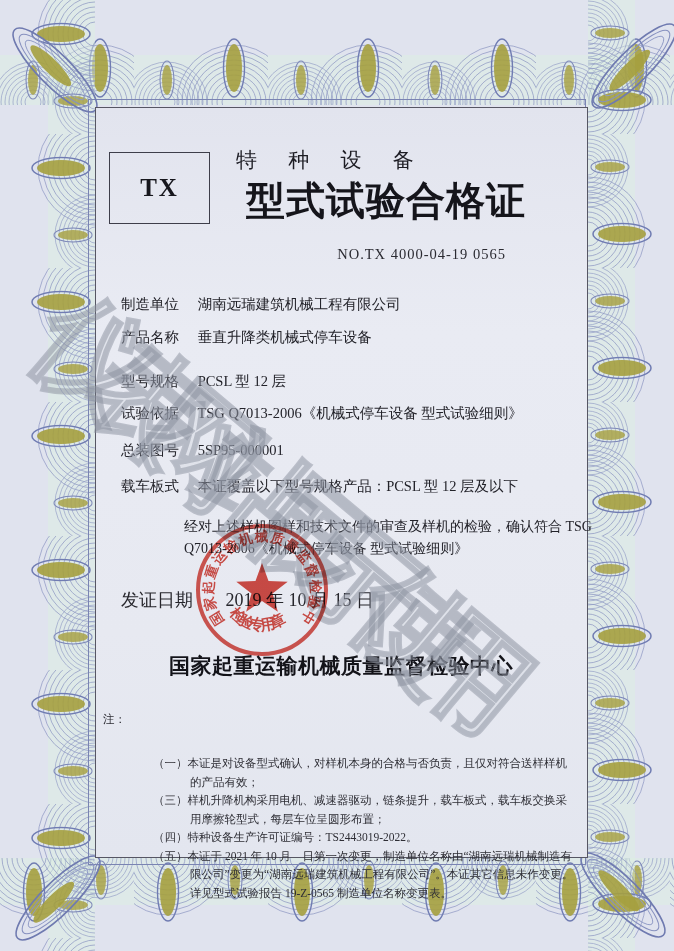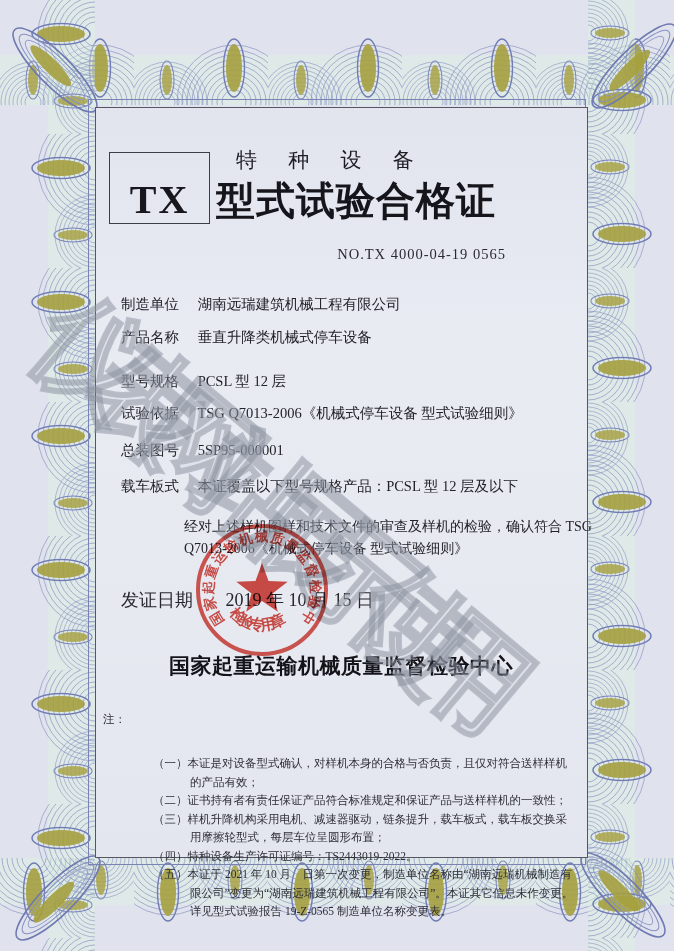--- a/index.html
+++ b/index.html
@@ -13,26 +13,26 @@
   .panel{
     position:absolute;left:95px;top:107px;width:491px;height:749px;
     background:linear-gradient(180deg,#e2e4ee 0%,#e9ebf3 30%,#e7e9f1 70%,#e3e6ef 100%);
     border:1.5px solid #565663;
     z-index:1;
   }
   .abs{position:absolute;}
   .tx-box{
     left:13px;top:44px;width:99px;height:70px;
     border:1.5px solid #3e3e4a;
-    display:flex;align-items:flex-end;justify-content:center;
-    font-size:40px;font-weight:bold;letter-spacing:2px;color:#17171d;
+    display:flex;align-items:center;justify-content:center;
+    font-size:25px;font-weight:bold;letter-spacing:2px;color:#17171d;
   }
   .title-small{left:140px;top:38px;width:300px;
     font-size:21px;letter-spacing:13px;color:#1d1d24;}
-  .title-main{left:120px;top:66px;width:340px;
+  .title-main{left:120px;top:66px;width:340px;text-align:center;
     font-size:39px;font-weight:bold;letter-spacing:1px;color:#15151b;}
   .cert-no{left:120px;top:138px;width:290px;text-align:right;
     font-size:14.5px;letter-spacing:1px;color:#2a2a31;}
   .frow{left:25px;width:440px;font-size:14.5px;white-space:nowrap;}
   .frow .lab{display:inline-block;width:73px;color:#23232a;}
   .frow .val{color:#23232a;}
   .conclusion{left:88px;top:408px;width:420px;font-size:14px;line-height:22px;color:#23232a;}
   .issue-row{left:25px;top:480px;font-size:18px;white-space:nowrap;}
   .issue-row .lab{display:inline-block;width:100px;}
   .authority{left:55px;top:544px;width:380px;text-align:center;
@@ -166,21 +166,20 @@
       <span class="lab">发证日期</span>
       <span class="val">2019 年 10 月 15 日</span>
     </div>
 
     <div class="abs authority">国家起重运输机械质量监督检验中心</div>
 
     <div class="abs notes notes-wrap">
       <div class="notes-label">注：</div>
       <div class="notes-list">
         <div class="note-item">（一）本证是对设备型式确认，对样机本身的合格与否负责，且仅对符合送样样机的产品有效；</div>
-        <div class="note-item">（二）证书持有者有责任保证产品符合标准规定和保证产品与送样样机的一致性；</div>
         <div class="note-item">（三）样机升降机构采用电机、减速器驱动，链条提升，载车板式，载车板交换采用摩擦轮型式，每层车位呈圆形布置；</div>
         <div class="note-item">（四）特种设备生产许可证编号：TS2443019-2022。</div>
         <div class="note-item">（五）本证于 2021 年 10 月　日第一次变更，制造单位名称由“湖南远瑞机械制造有限公司”变更为“湖南远瑞建筑机械工程有限公司”。本证其它信息未作变更。详见型式试验报告 19-Z-0565 制造单位名称变更表。</div>
       </div>
     </div>
   </div>
 
   <div class="watermark">仪表网站展示使用</div>
 
   <svg class="stamp-svg" width="164" height="164" viewBox="-82 -82 164 164">

